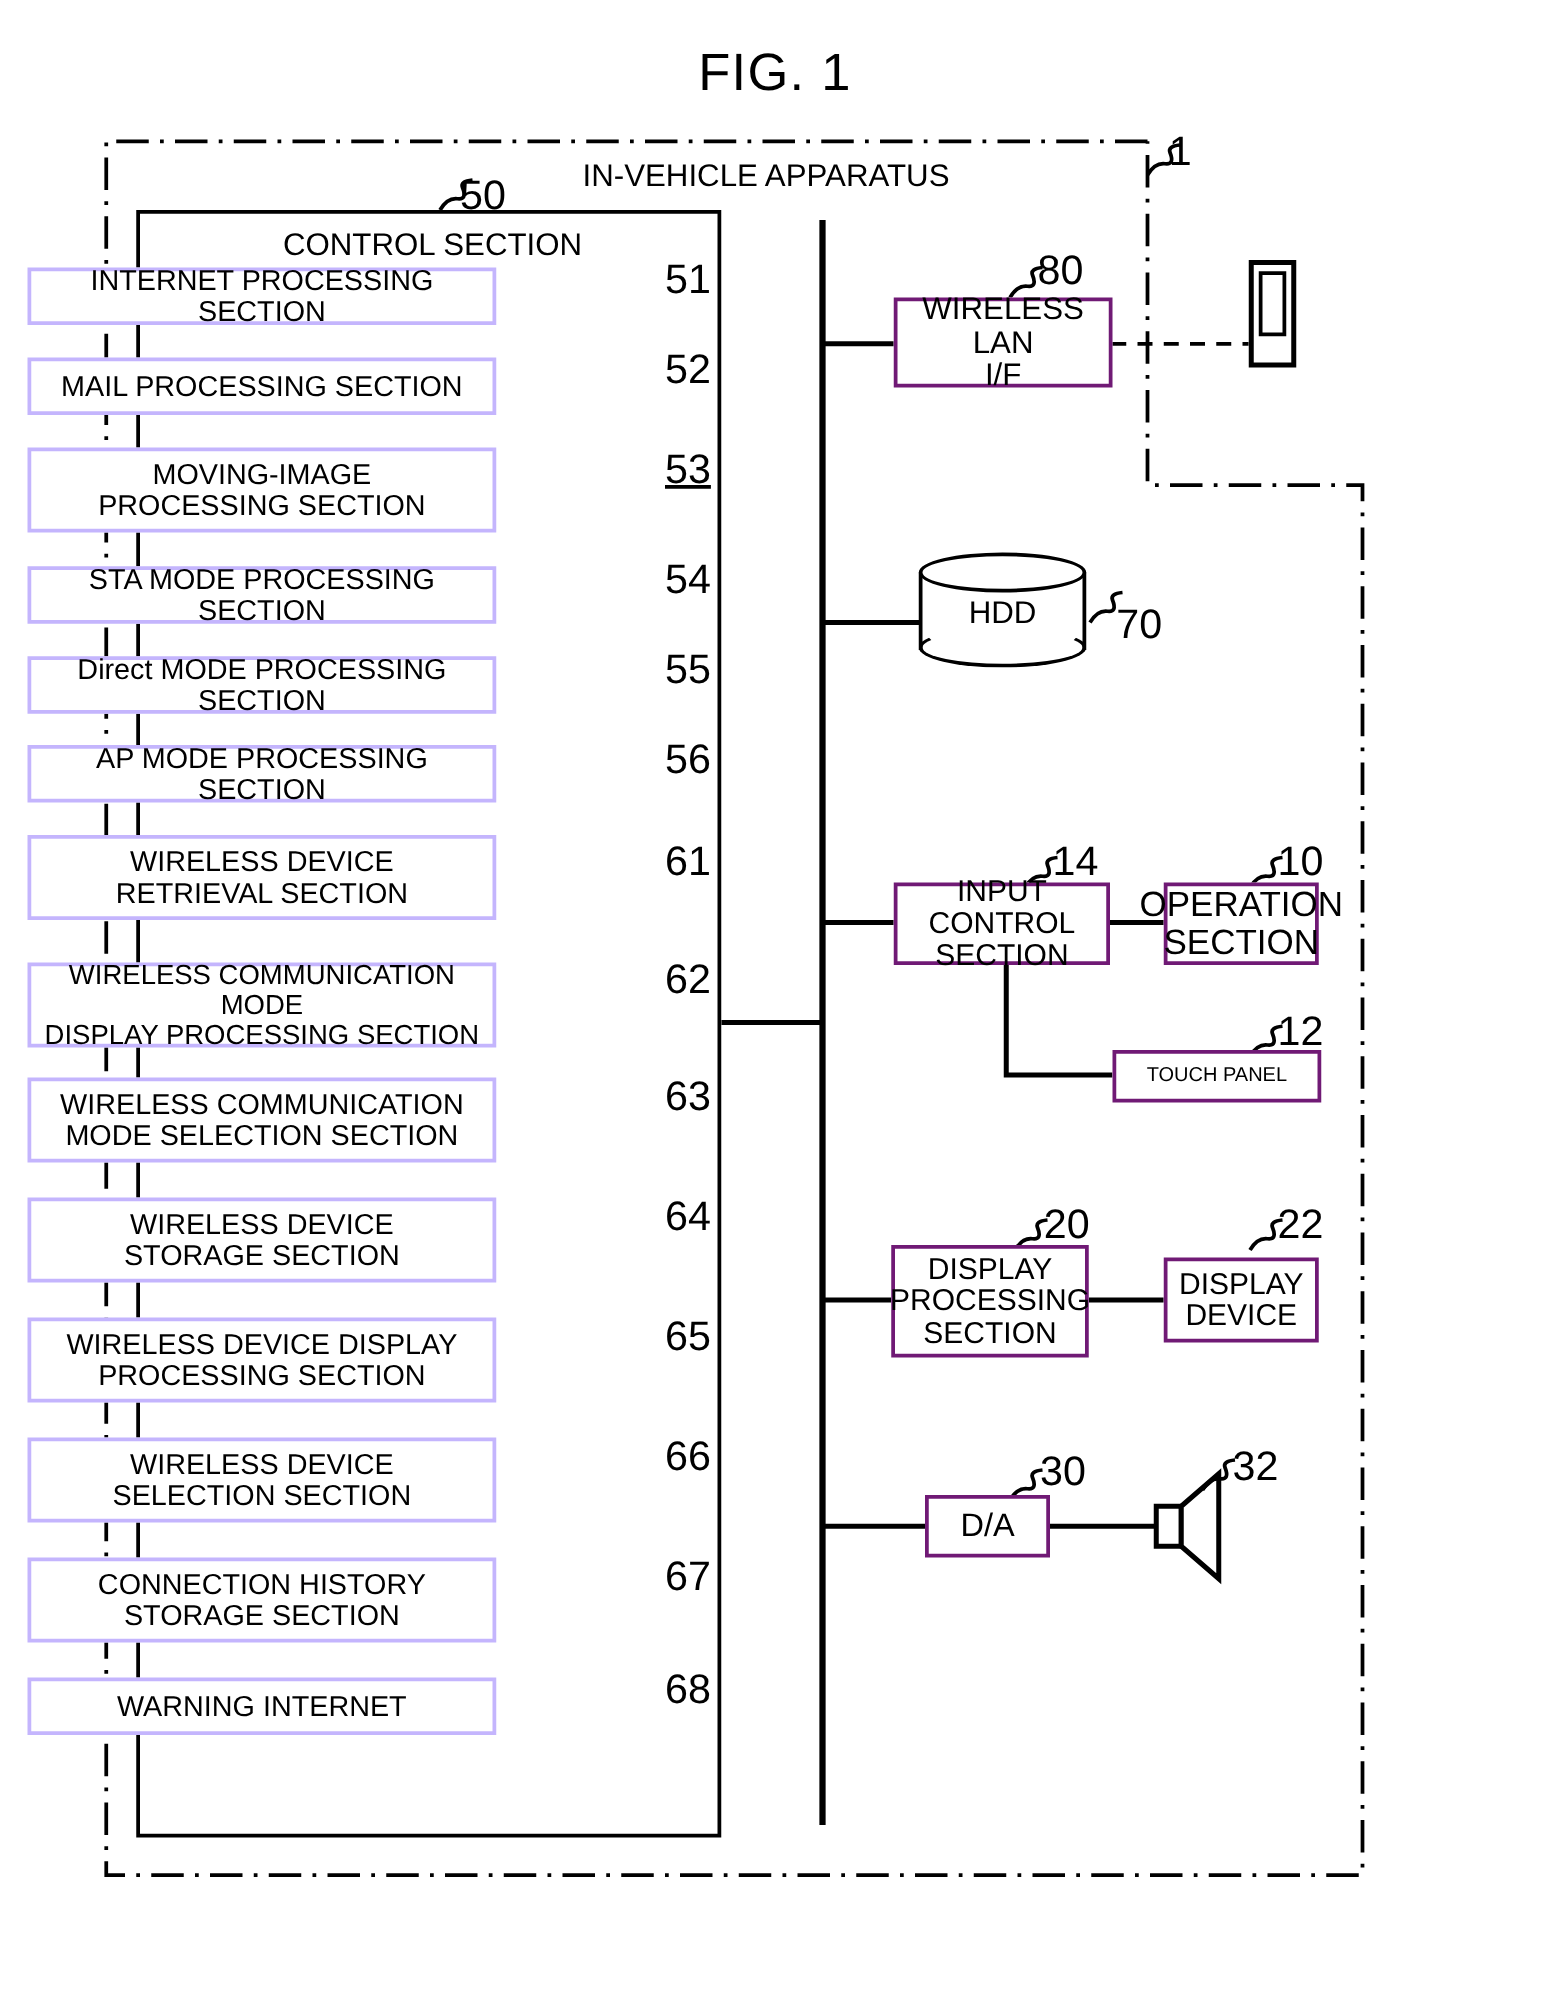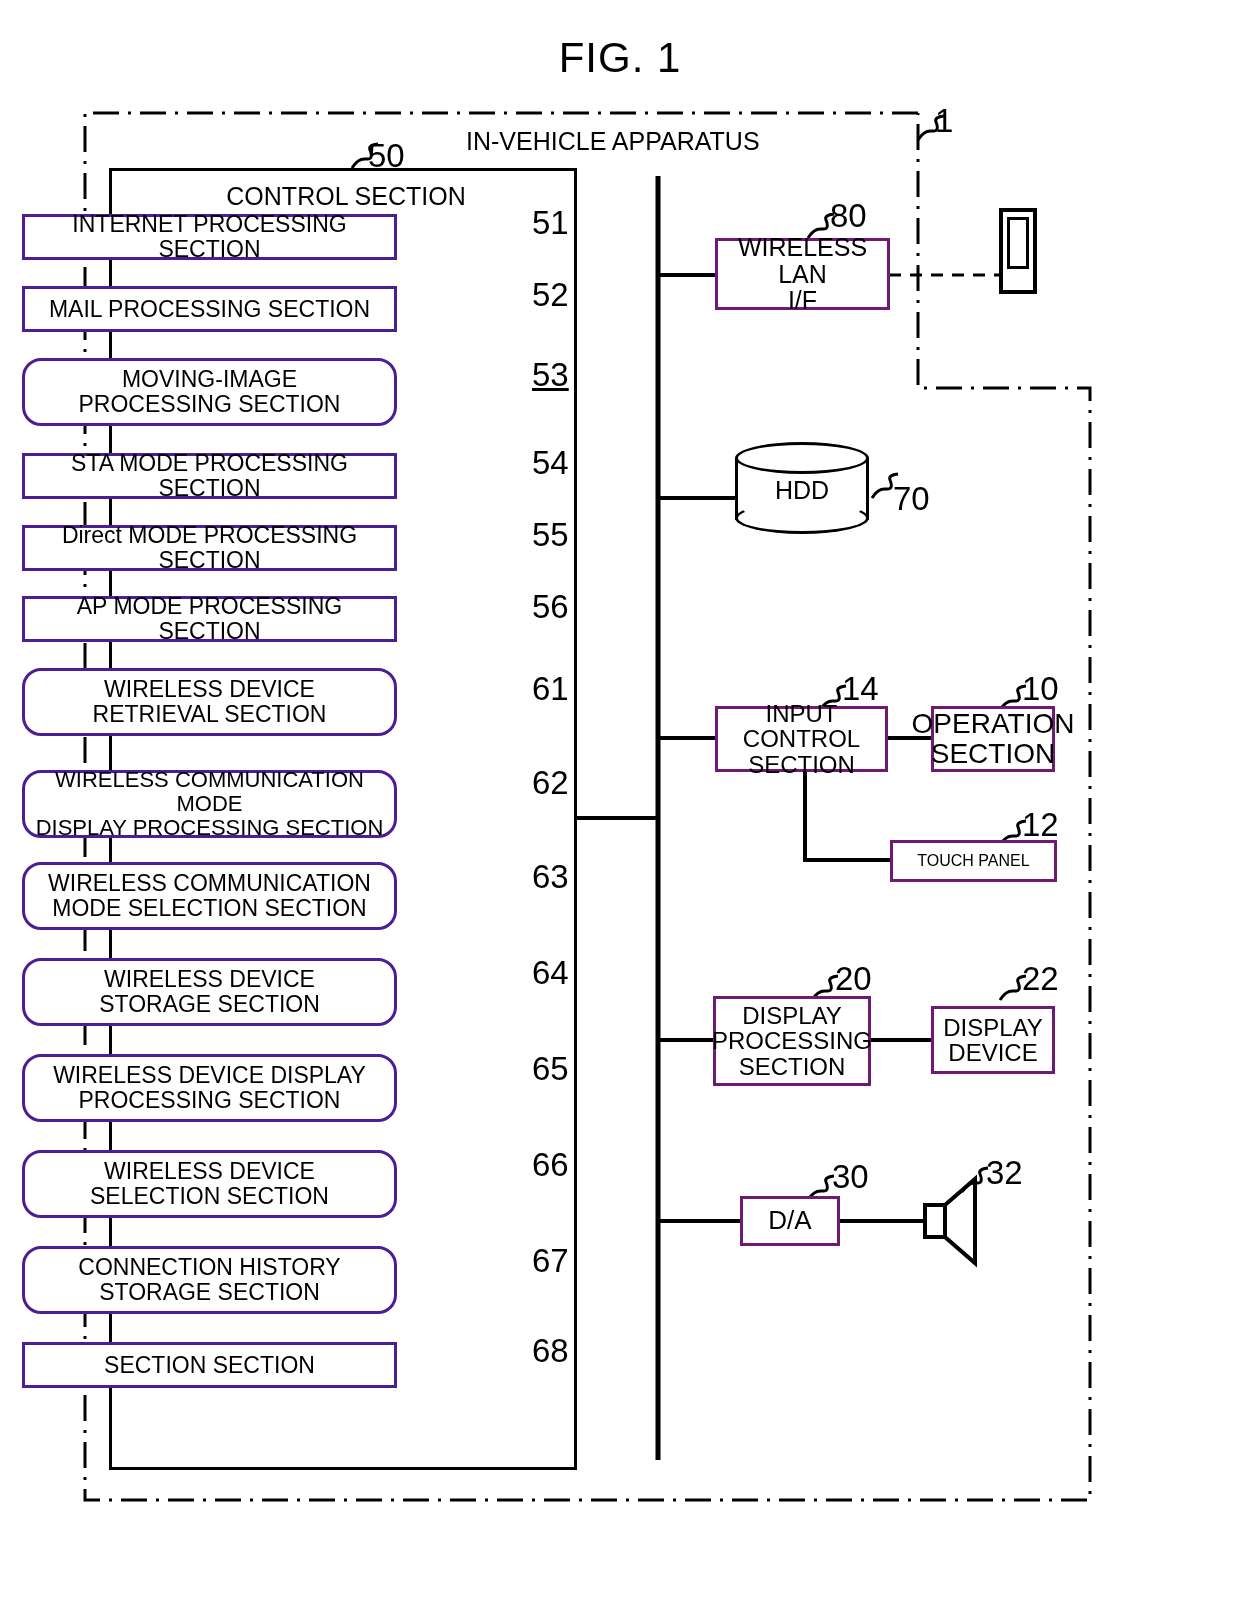--- a/index.html
+++ b/index.html
@@ -70,31 +70,31 @@
     left: 0;
     top: 11px;
     width: 468px;
     text-align: center;
     font-size: 25px;
   }
   .unit {
     position: absolute;
     left: 22px;
     width: 375px;
-    border: 3px solid #4c1d95;
+    border: 3px solid #c4b5fd;
     background: #fff;
     box-sizing: border-box;
     display: flex;
     align-items: center;
     justify-content: center;
     text-align: center;
     font-size: 23px;
     line-height: 1.08;
   }
-  .unit.two { font-size: 23px; border-radius: 19px; }
+  .unit.two { font-size: 23px; }
 
   
   .ref {
     position: absolute;
     font-size: 33px;
     font-family: "Liberation Sans", sans-serif;
     line-height: 1;
     white-space: nowrap;
   }
 
@@ -308,21 +308,21 @@
     <span>WIRELESS DEVICE<br>SELECTION SECTION</span>
     </div>
   <div class="ref" style="left:532px; top:1148px;">66</div>
 
   <div class="unit two" style="top:1246px; height:68px;">
     <span>CONNECTION HISTORY<br>STORAGE SECTION</span>
     </div>
   <div class="ref" style="left:532px; top:1244px;">67</div>
 
   <div class="unit" style="top:1342px; height:46px;">
-    <span>SECTION SECTION</span>
+    <span>WARNING INTERNET</span>
     </div>
   <div class="ref" style="left:532px; top:1334px;">68</div>
 
   <div class="box" style="left:715px; top:238px; width:175px; height:72px; font-size:25px;">
     <span>WIRELESS LAN<br>I/F</span>
   </div>
   <div class="ref" style="left:830px; top:199px;">80</div>
 
   <div class="mobile">
     <div class="screen"></div>

